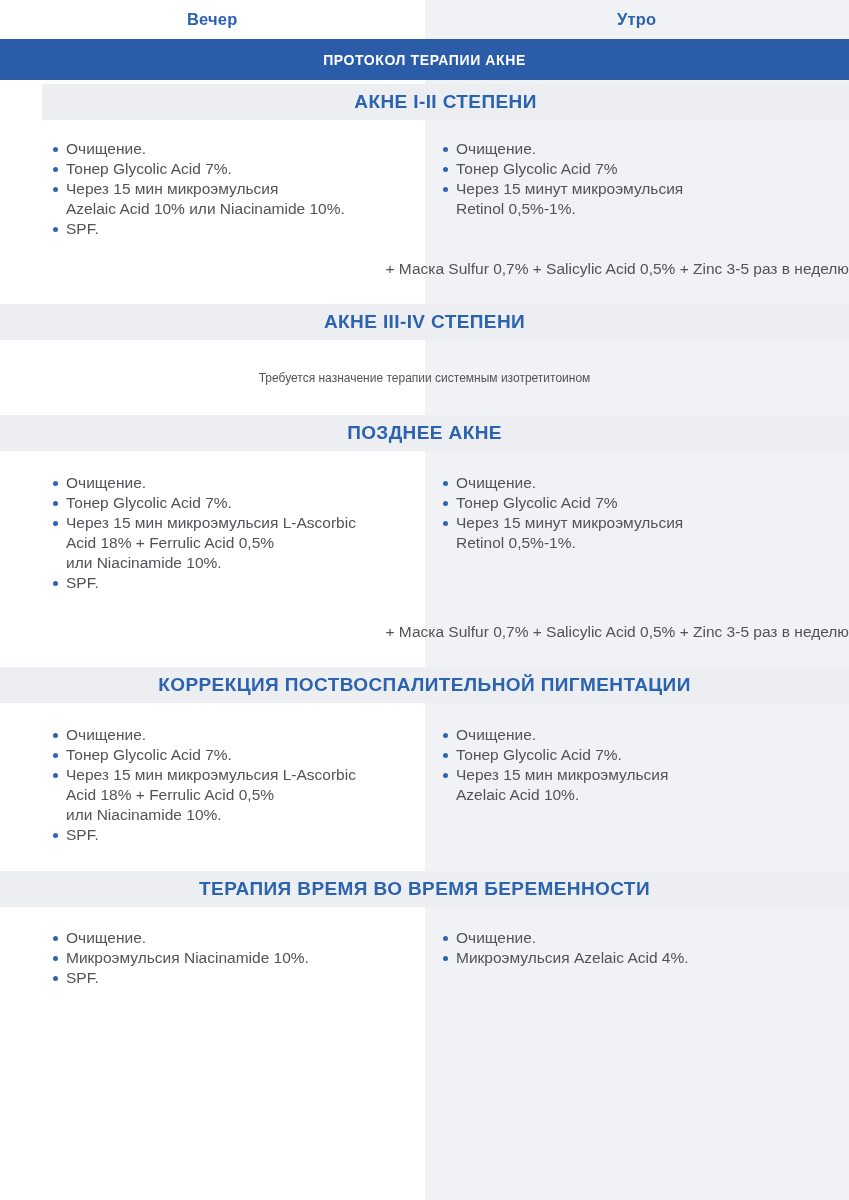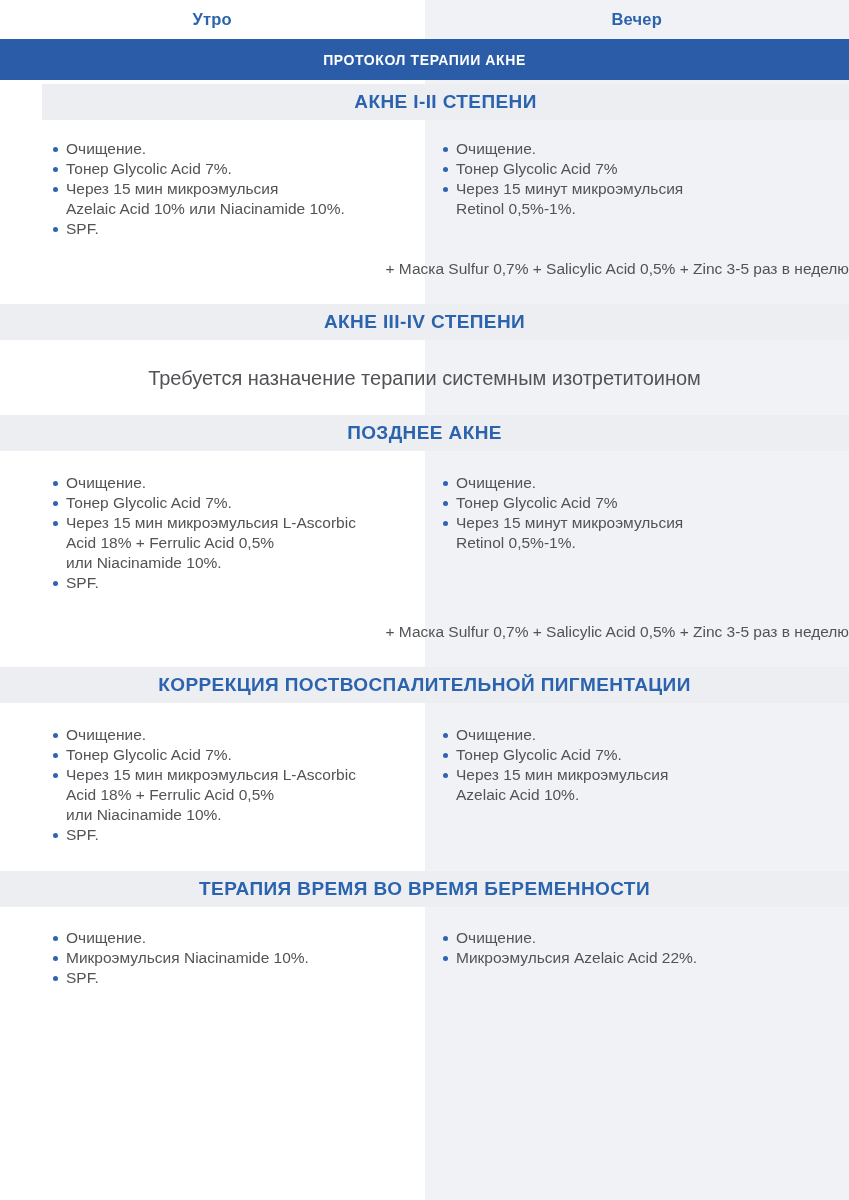--- a/index.html
+++ b/index.html
@@ -55,21 +55,21 @@
   }
   .sec-body li::before{
     content:"";position:absolute;left:-13px;top:7.5px;
     width:5px;height:5px;border-radius:50%;background:var(--bullet);
   }
 
   .footnote{
     text-align:right;font-size:15.5px;line-height:20px;color:var(--body-text);
   }
   .note{
-    text-align:center;font-size:20px;line-height:20px;color:var(--body-text);
+    text-align:center;font-size:12px;line-height:20px;color:var(--body-text);
   }
 
   
   .s0 .band{margin-top:4px;margin-left:42px;}
   .s0 .sec-body{padding-top:19px;}
   .s0 .footnote{margin-top:20px;}
 
   .s1 .band{margin-top:25px;}
   .s1 .note{margin-top:28px;}
 
@@ -83,22 +83,22 @@
   .s4 .band{margin-top:26px;}
   .s4 .sec-body{padding-top:21px;}
 </style>
 </head>
 <body>
 
 <div class="page">
   <div class="evening-bg"></div>
   <div class="content">
     <div class="col-headers">
+      <div class="col-head">Вечер</div>
       <div class="col-head">Утро</div>
-      <div class="col-head">Вечер</div>
     </div>
     <div class="banner">ПРОТОКОЛ ТЕРАПИИ АКНЕ</div>
     <div id="sections">
         <section class="sec s0">
           <div class="band">АКНЕ I-II СТЕПЕНИ</div>
           <div class="sec-body">
             <div class="col col-morning">
               <ul>
                 <li>Очищение.</li>
                 <li>Тонер Glycolic Acid 7%.</li>
@@ -175,20 +175,20 @@
             <div class="col col-morning">
               <ul>
                 <li>Очищение.</li>
                 <li>Микроэмульсия Niacinamide 10%.</li>
                 <li>SPF.</li>
               </ul>
             </div>
             <div class="col col-evening">
               <ul>
                 <li>Очищение.</li>
-                <li>Микроэмульсия Azelaic Acid 22%.</li>
+                <li>Микроэмульсия Azelaic Acid 4%.</li>
               </ul>
             </div>
           </div>
         </section>
       </div>
   </div>
 </div>
 
 </body></html>

